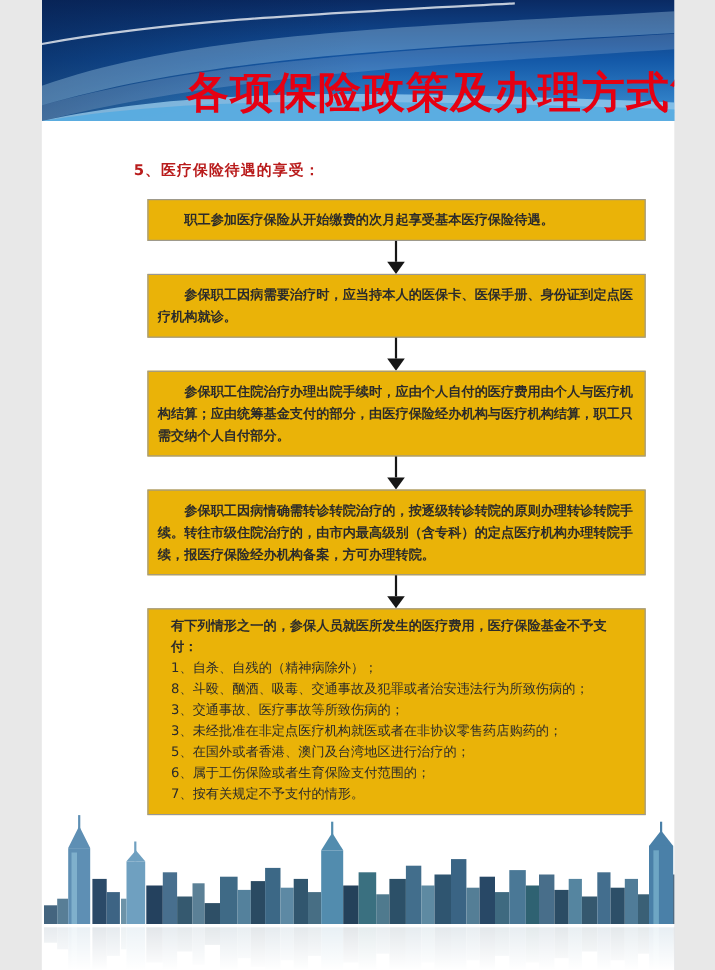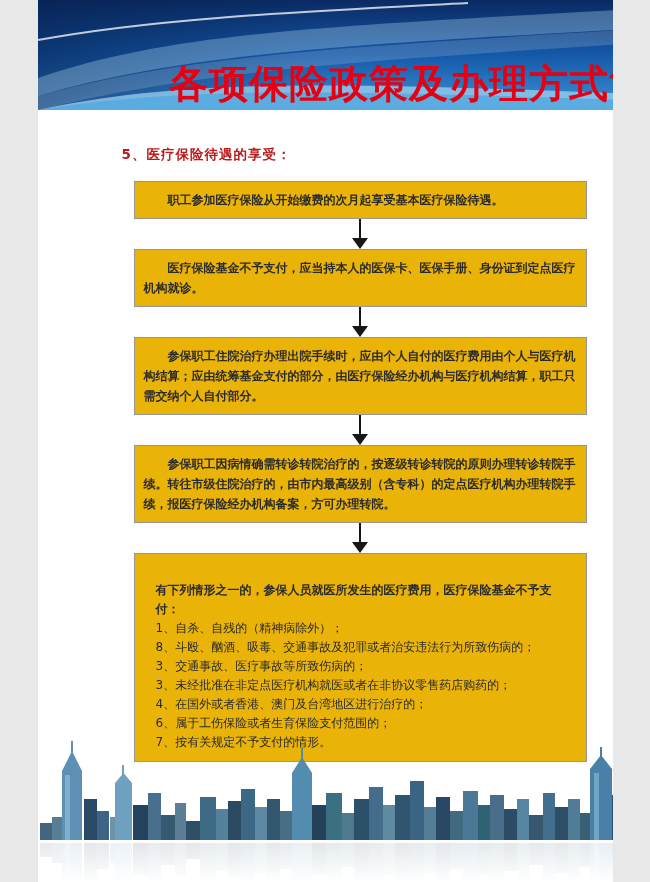--- a/index.html
+++ b/index.html
@@ -27,21 +27,21 @@
   }
   .flow-box{
     box-sizing:border-box;width:100%;
     background:#eab308;border:1px solid #979797;
     padding:8px 10px 8px 9px;
   }
   .flow-box p{
     margin:0;font-size:12px;line-height:20px;font-weight:bold;
     color:#2b2b2b;text-indent:2em;text-align:left;
   }
-  .flow-box.list{padding:27px 14px 9px 21px;}
+  .flow-box.list{padding:6px 14px 9px 21px;}
   .flow-box.list p{text-indent:0;line-height:19px;}
   .flow-box.list .item{
     font-size:12px;line-height:19px;font-weight:normal;color:#2b2b2b;
   }
   .arrow{
     display:flex;flex-direction:column;align-items:center;
     height:30px;flex:0 0 30px;
   }
   .arrow .stem{width:2px;flex:1;background:#161616;}
   .arrow .head{
@@ -85,21 +85,21 @@
 
   <div class="flow">
       <div class="flow-box">
         <p>职工参加医疗保险从开始缴费的次月起享受基本医疗保险待遇。</p>
       </div>
       <div class="arrow">
         <div class="stem"></div>
         <div class="head"></div>
       </div>
       <div class="flow-box">
-        <p>医疗保险基金不予支付，应当持本人的医保卡、医保手册、身份证到定点医疗机构就诊。</p>
+        <p>参保职工因病需要治疗时，应当持本人的医保卡、医保手册、身份证到定点医疗机构就诊。</p>
       </div>
       <div class="arrow">
         <div class="stem"></div>
         <div class="head"></div>
       </div>
       <div class="flow-box">
         <p>参保职工住院治疗办理出院手续时，应由个人自付的医疗费用由个人与医疗机构结算；应由统筹基金支付的部分，由医疗保险经办机构与医疗机构结算，职工只需交纳个人自付部分。</p>
       </div>
       <div class="arrow">
         <div class="stem"></div>
@@ -111,21 +111,21 @@
       <div class="arrow">
         <div class="stem"></div>
         <div class="head"></div>
       </div>
       <div class="flow-box list">
         <p>有下列情形之一的，参保人员就医所发生的医疗费用，医疗保险基金不予支付：</p>
         <div class="item">1、自杀、自残的（精神病除外）；</div>
         <div class="item">8、斗殴、酗酒、吸毒、交通事故及犯罪或者治安违法行为所致伤病的；</div>
         <div class="item">3、交通事故、医疗事故等所致伤病的；</div>
         <div class="item">3、未经批准在非定点医疗机构就医或者在非协议零售药店购药的；</div>
-        <div class="item">4、在国外或者香港、澳门及台湾地区进行治疗的；</div>
+        <div class="item">5、在国外或者香港、澳门及台湾地区进行治疗的；</div>
         <div class="item">6、属于工伤保险或者生育保险支付范围的；</div>
         <div class="item">7、按有关规定不予支付的情形。</div>
       </div>
     </div>
 
   <svg class="skyline" viewBox="0 0 650 145">
     <defs>
       <linearGradient id="fadeRef" x1="0" y1="0" x2="0" y2="1">
         <stop offset="0" stop-color="#ffffff" stop-opacity="0.45"></stop>
         <stop offset="1" stop-color="#ffffff" stop-opacity="1"></stop>

